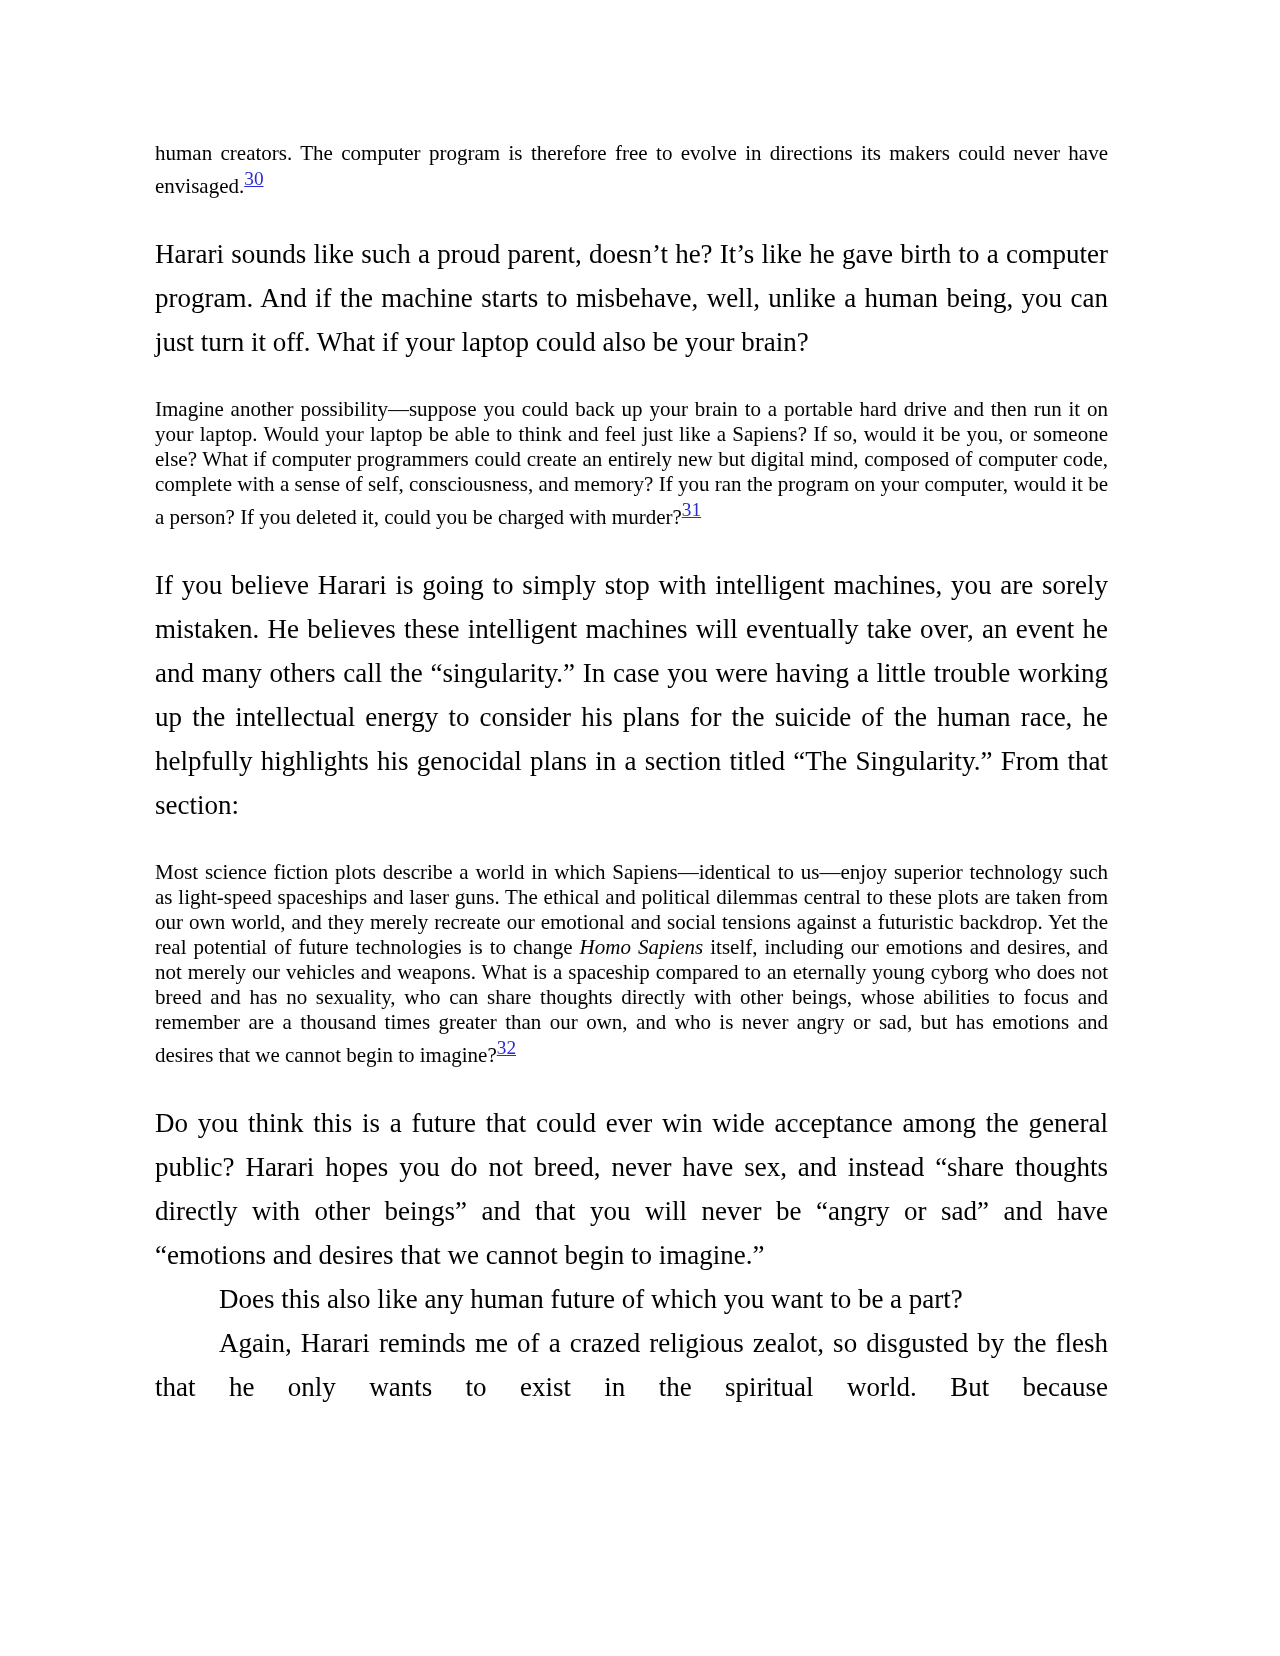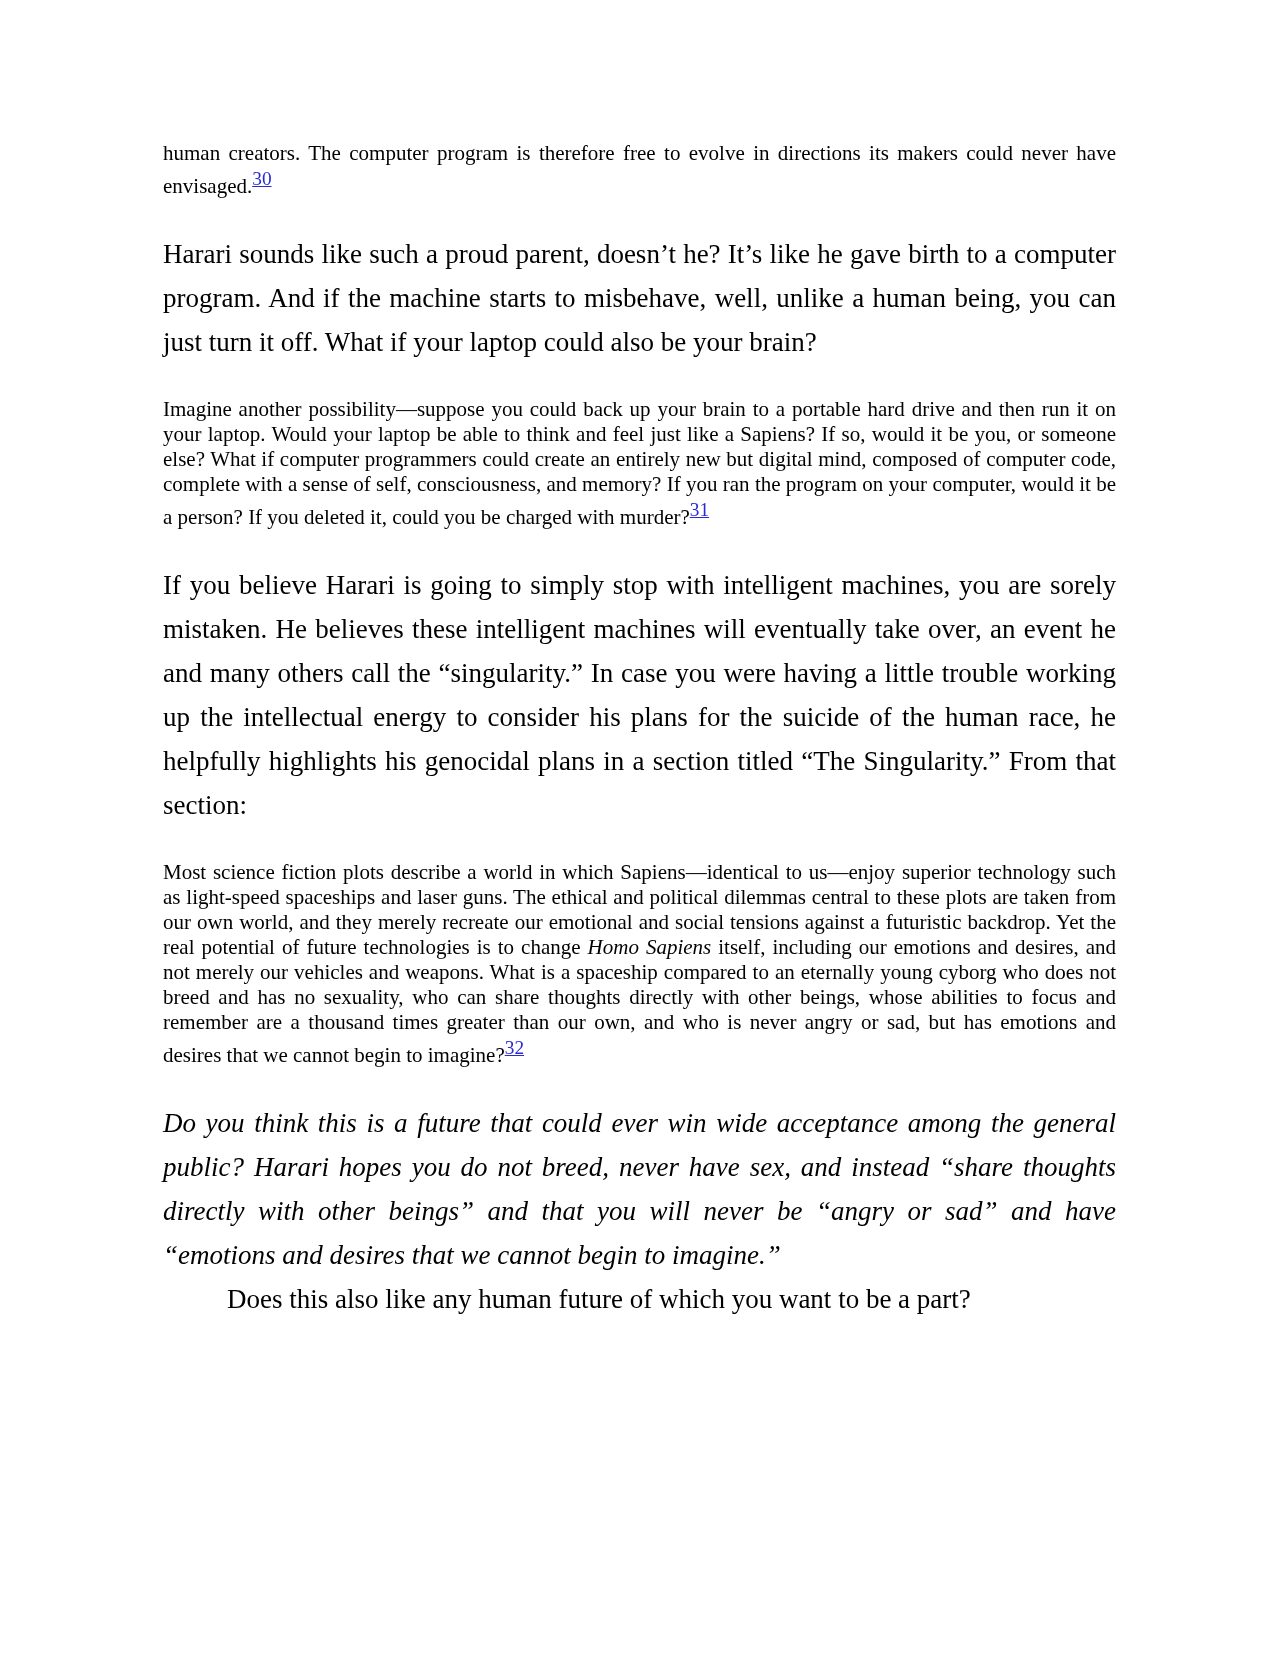--- a/index.html
+++ b/index.html
@@ -12,40 +12,38 @@
     height: 1656px;
     color: #000000;
     font-family: "Liberation Serif", "DejaVu Serif", serif;
     overflow: hidden;
   }
   .page {
     box-sizing: border-box;
     width: 1268px;
     height: 1656px;
     padding: 141px 160px 40px 155px;
-    margin-left: 8px;
   }
   p {
     margin: 0;
   }
   .quote {
     font-size: 21px;
     line-height: 25px;
     text-align: justify;
     margin: 0 0 33px 0;
   }
   .body-para {
     font-size: 27px;
     line-height: 44px;
     text-align: justify;
     margin: 0 0 33px 0;
   }
   .no-gap {
     margin-bottom: 0;
-    font-style: italic;
   }
   .indented {
     text-indent: 64px;
     margin: 0;
   }
   .justify-last {
     text-align-last: justify;
   }
   sup.fn {
     font-size: 92%;
@@ -71,14 +69,15 @@
   <p class="quote"><span>Imagine another possibility—suppose you could back up your brain to a portable hard drive and then run it on your laptop. Would your laptop be able to think and feel just like a Sapiens? If so, would it be you, or someone else? What if computer programmers could create an entirely new but digital mind, composed of computer code, complete with a sense of self, consciousness, and memory? If you ran the program on your computer, would it be a person? If you deleted it, could you be charged with murder?</span><sup class="fn"><a class="fn-link">31</a></sup></p>
 
   <p class="body-para"><span>If you believe Harari is going to simply stop with intelligent machines, you are sorely mistaken. He believes these intelligent machines will eventually take over, an event he and many others call the “singularity.” In case you were having a little trouble working up the intellectual energy to consider his plans for the suicide of the human race, he helpfully highlights his genocidal plans in a section titled “The Singularity.” From that section:</span></p>
 
   <p class="quote"><span>Most science fiction plots describe a world in which Sapiens—identical to us—enjoy superior technology such as light-speed spaceships and laser guns. The ethical and political dilemmas central to these plots are taken from our own world, and they merely recreate our emotional and social tensions against a futuristic backdrop. Yet the real potential of future technologies is to change </span><i>Homo Sapiens</i><span> itself, including our emotions and desires, and not merely our vehicles and weapons. What is a spaceship compared to an eternally young cyborg who does not breed and has no sexuality, who can share thoughts directly with other beings, whose abilities to focus and remember are a thousand times greater than our own, and who is never angry or sad, but has emotions and desires that we cannot begin to imagine?</span><sup class="fn"><a class="fn-link">32</a></sup></p>
 
   <p class="body-para no-gap"><span>Do you think this is a future that could ever win wide acceptance among the general public? Harari hopes you do not breed, never have sex, and instead “share thoughts directly with other beings” and that you will never be “angry or sad” and have “emotions and desires that we cannot begin to imagine.”</span></p>
 
   <p class="body-para indented"><span>Does this also like any human future of which you want to be a part?</span></p>
 
+  <p class="body-para indented justify-last"><span>Again, Harari reminds me of a crazed religious zealot, so disgusted by the flesh that he only wants to exist in the spiritual world. But because</span></p>
 
 </div>
 
 </body></html>

